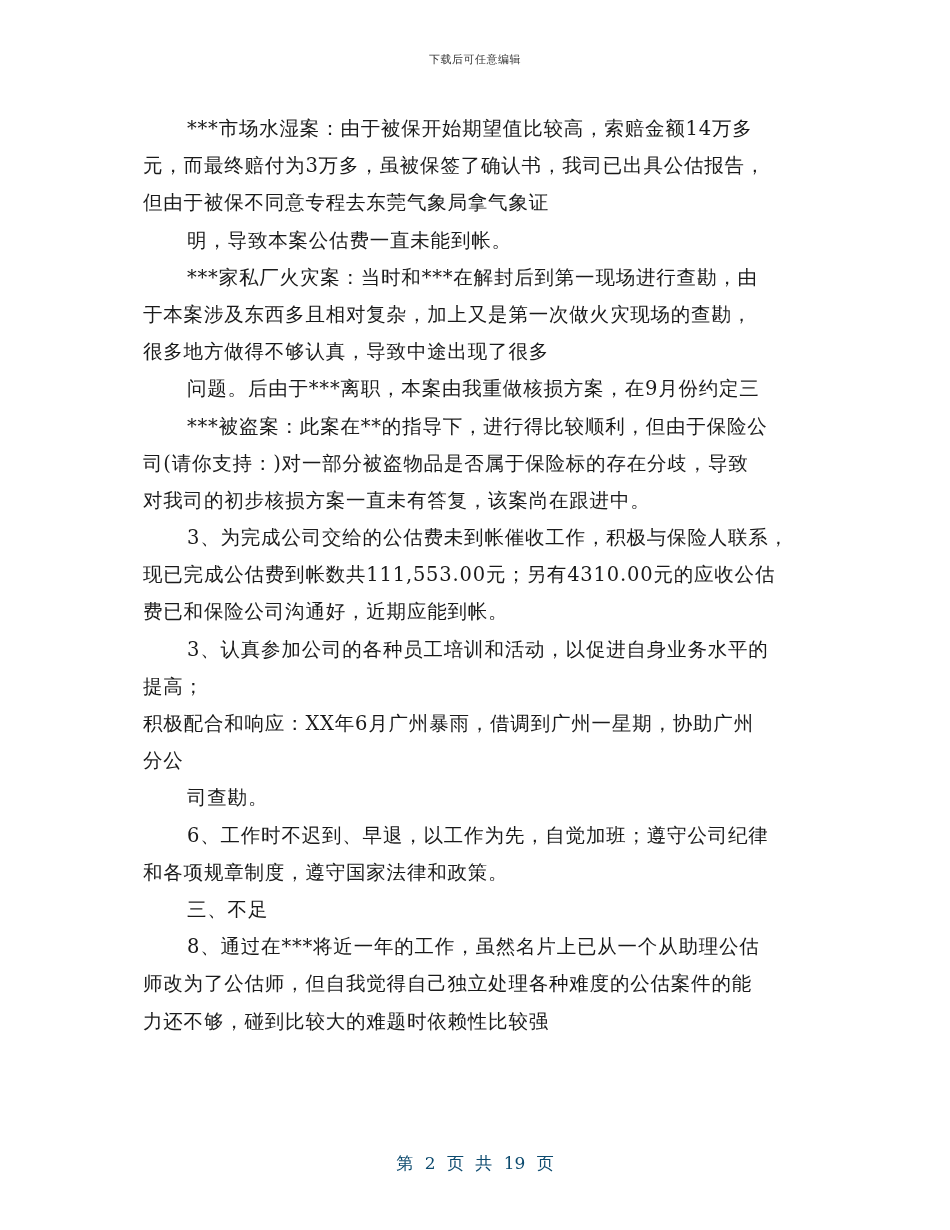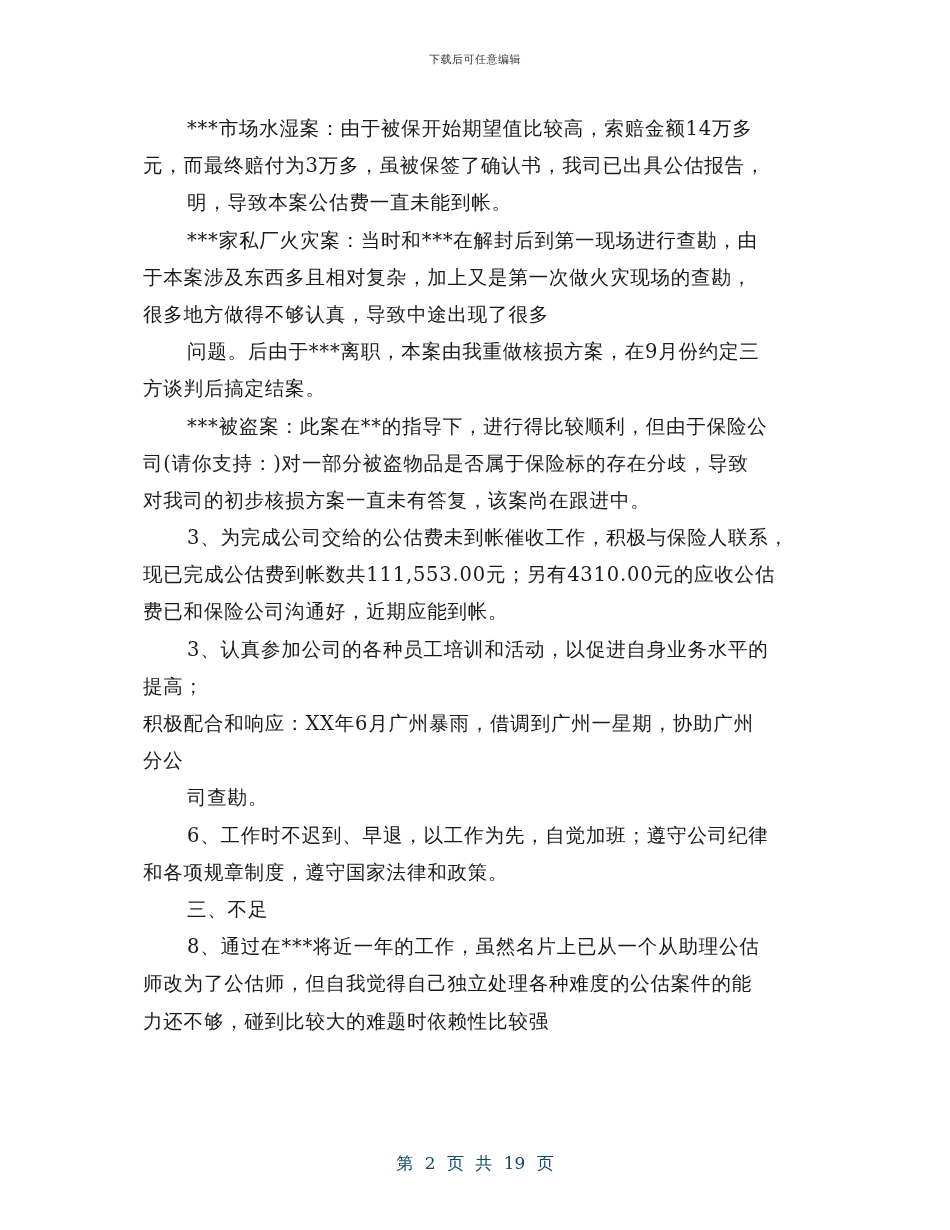--- a/index.html
+++ b/index.html
@@ -54,26 +54,26 @@
     }
   </style>
 </head>
 <body>
 
 <div class="header">下载后可任意编辑</div>
 
 <div class="content">
   <div class="line indent">***市场水湿案：由于被保开始期望值比较高，索赔金额14万多</div>
   <div class="line">元，而最终赔付为3万多，虽被保签了确认书，我司已出具公估报告，</div>
+  <div class="line">但由于被保不同意专程去东莞气象局拿气象证</div>
   <div class="line indent">明，导致本案公估费一直未能到帐。</div>
   <div class="line indent">***家私厂火灾案：当时和***在解封后到第一现场进行查勘，由</div>
   <div class="line">于本案涉及东西多且相对复杂，加上又是第一次做火灾现场的查勘，</div>
   <div class="line">很多地方做得不够认真，导致中途出现了很多</div>
   <div class="line indent">问题。后由于***离职，本案由我重做核损方案，在9月份约定三</div>
-  <div class="line">方谈判后搞定结案。</div>
   <div class="line indent">***被盗案：此案在**的指导下，进行得比较顺利，但由于保险公</div>
   <div class="line">司(请你支持：)对一部分被盗物品是否属于保险标的存在分歧，导致</div>
   <div class="line">对我司的初步核损方案一直未有答复，该案尚在跟进中。</div>
   <div class="line indent">3、为完成公司交给的公估费未到帐催收工作，积极与保险人联系，</div>
   <div class="line">现已完成公估费到帐数共111,553.00元；另有4310.00元的应收公估</div>
   <div class="line">费已和保险公司沟通好，近期应能到帐。</div>
   <div class="line indent">3、认真参加公司的各种员工培训和活动，以促进自身业务水平的</div>
   <div class="line">提高；</div>
   <div class="line">积极配合和响应：XX年6月广州暴雨，借调到广州一星期，协助广州</div>
   <div class="line">分公</div>

